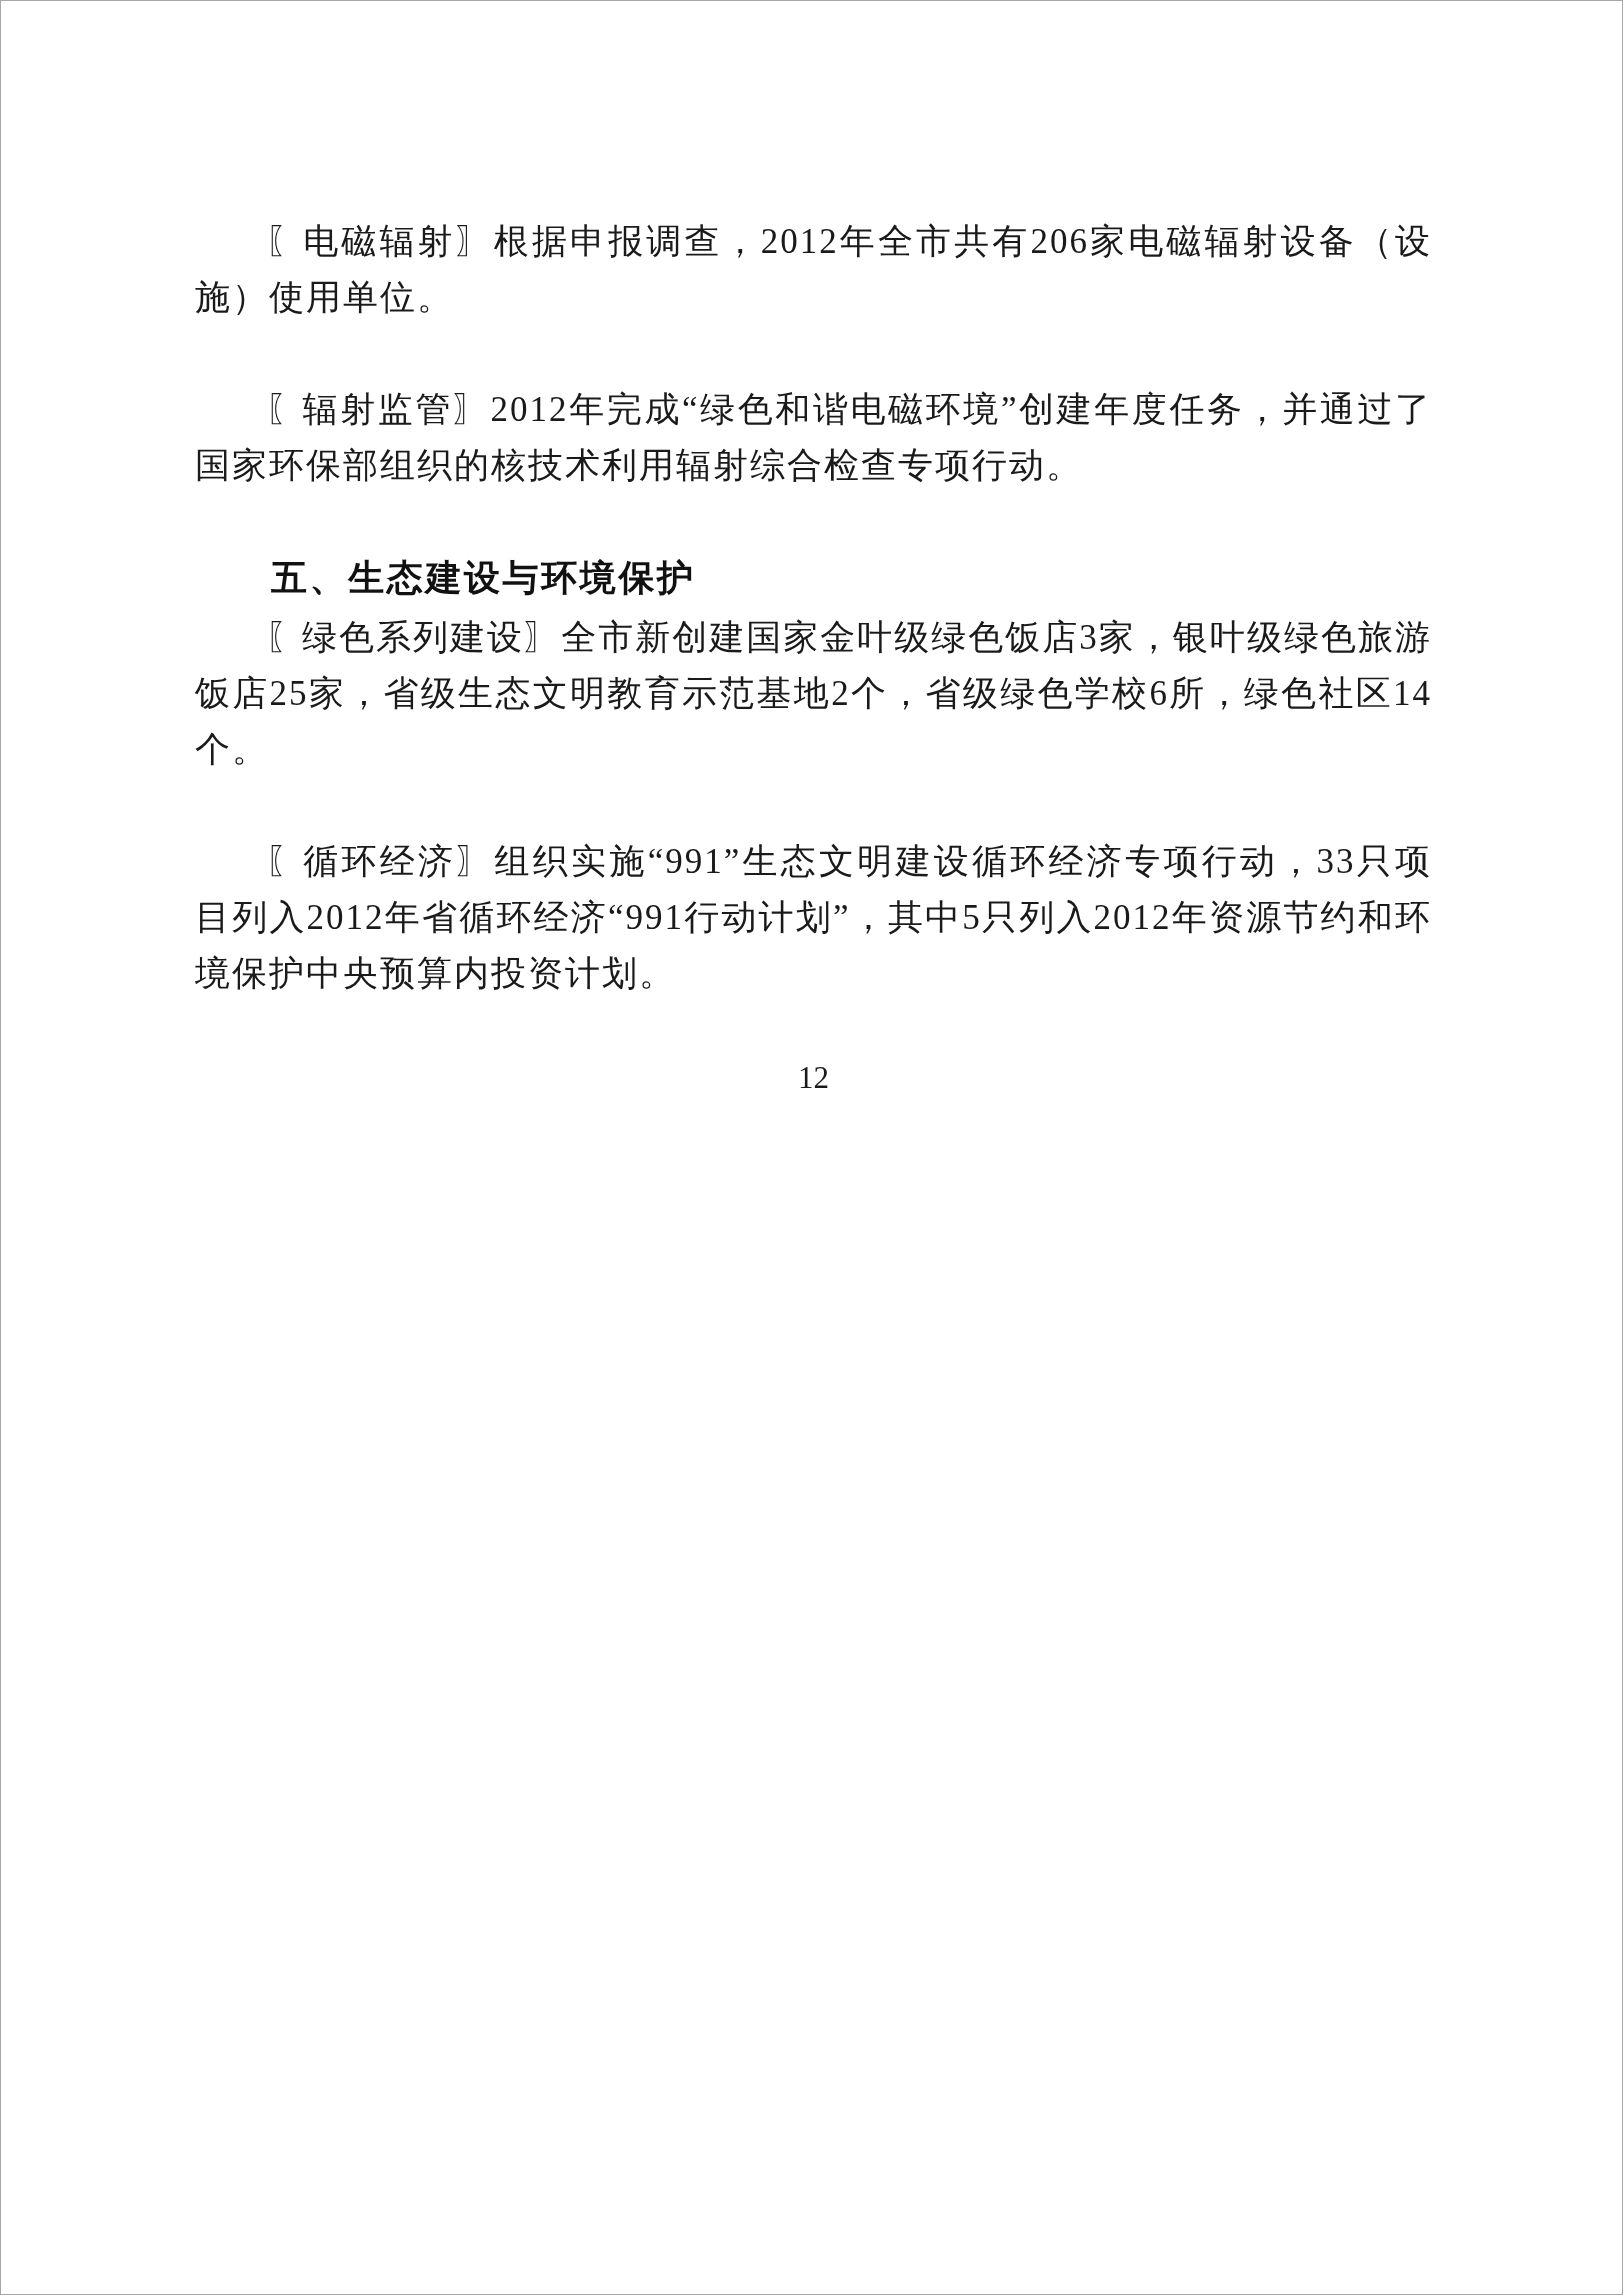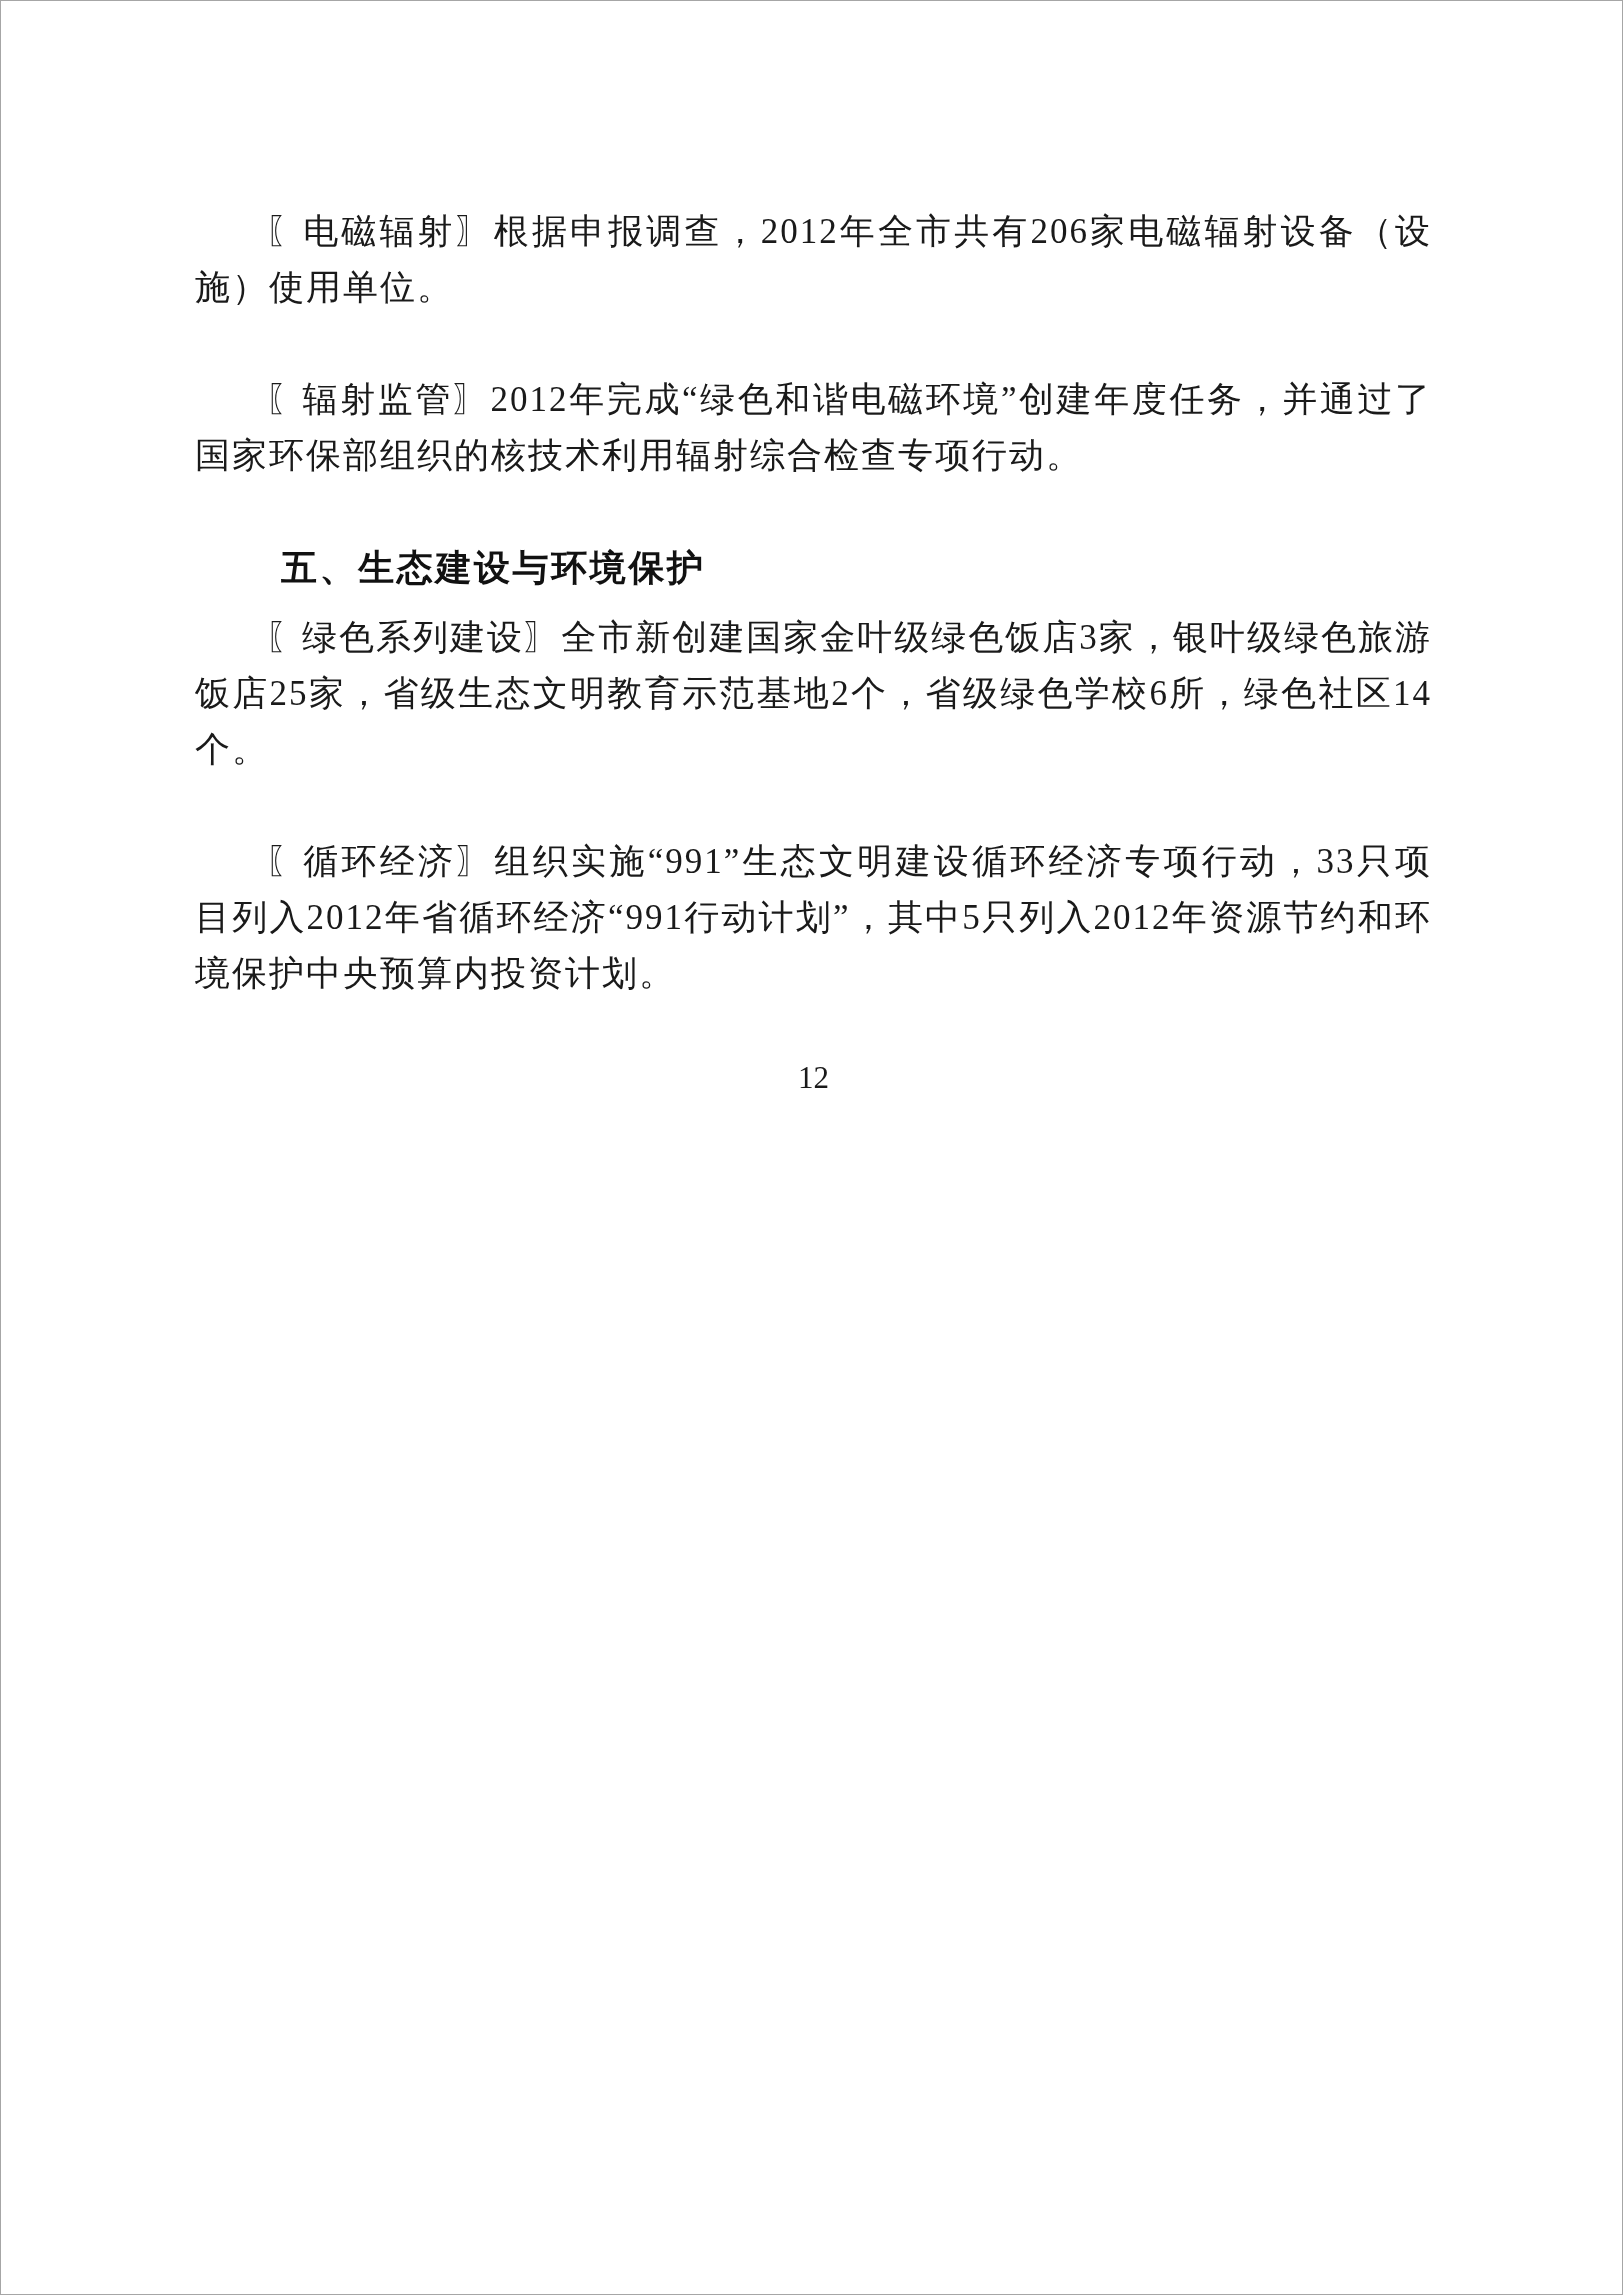--- a/index.html
+++ b/index.html
@@ -16,35 +16,35 @@
   .page {
     position: absolute;
     inset: 0;
     box-sizing: border-box;
     border: 1.3px solid #a6a6a6;
     background: #ffffff;
   }
   .content {
     position: absolute;
     left: 194px;
-    top: 203px;
+    top: 213px;
     width: 1237px;
   }
   .para {
     margin: 0 0 56px 0;
     font-family: "Liberation Serif", serif;
     font-size: 35px;
     line-height: 56px;
     letter-spacing: 2px;
     text-align: justify;
     text-indent: 2em;
     color: #1a1a1a;
   }
   .heading {
-    margin: 14px;
+    margin: 4px;
     font-family: "Liberation Sans", sans-serif;
     font-weight: 700;
     font-size: 36px;
     line-height: 56px;
     letter-spacing: 2.6px;
     text-indent: 2em;
     color: #111111;
   }
   .page-number {
     margin-top: 19px;

